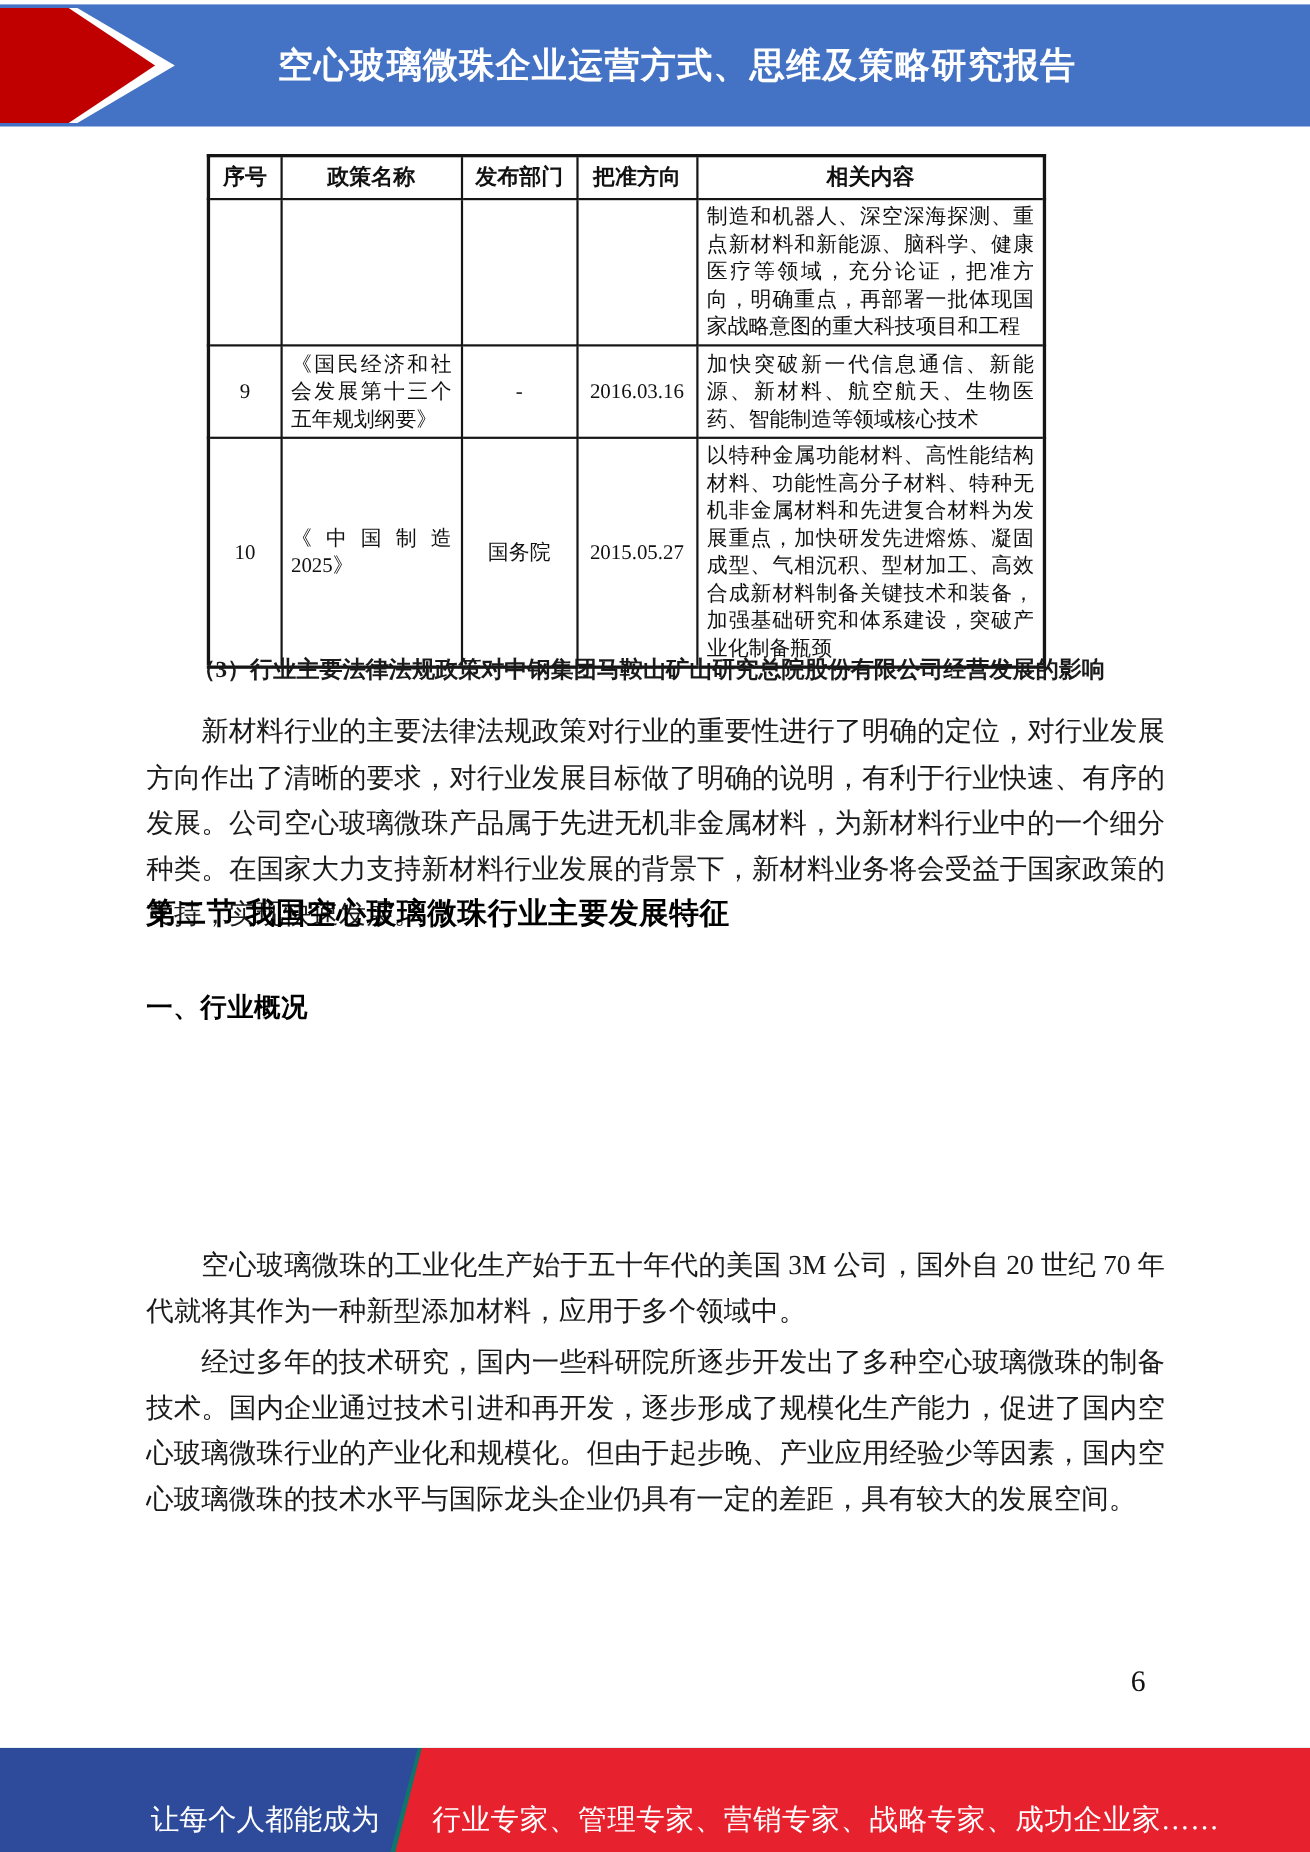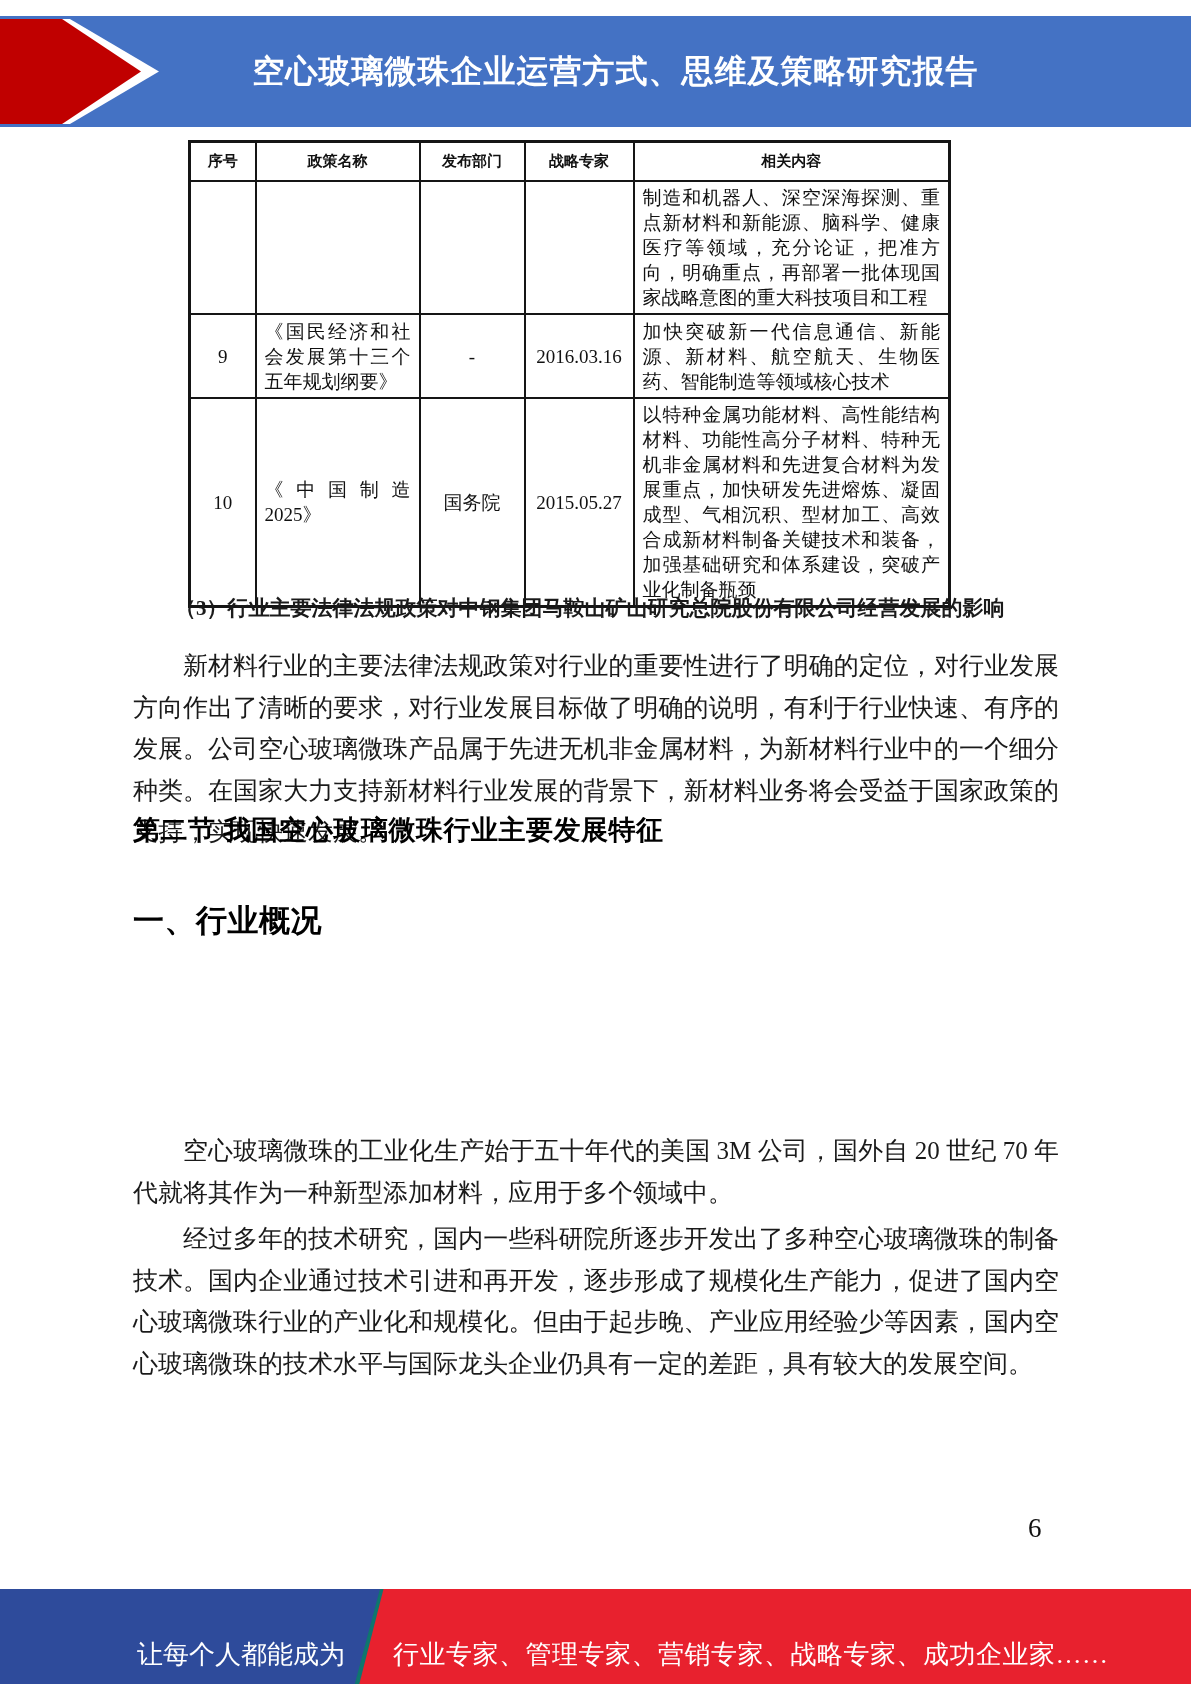--- a/index.html
+++ b/index.html
@@ -4,21 +4,21 @@
 <style>
   html,body { margin:0; padding:0; background:#ffffff; }
   .page {
     position:relative; width:1191px; height:1684px; background:#ffffff;
     font-family:"Liberation Serif","DejaVu Serif",serif; color:#1a1a1a;
     overflow:hidden;
   }
 
   
   .banner {
-    position:absolute; left:0; top:16px; width:1191px; height:111px;
+    position:absolute; left:0; top:4px; width:1191px; height:111px;
     background:#4472C4; display:flex; align-items:center; justify-content:center;
   }
   .arrow { position:absolute; left:0; top:3px; height:105px; }
   .arrow-white {
     width:159px; background:#ffffff;
     clip-path:polygon(0 0,44% 0,100% 50%,44% 100%,0 100%);
   }
   .arrow-red {
     width:141px; background:#C00000;
     clip-path:polygon(0 0,44% 0,100% 50%,44% 100%,0 100%);
@@ -32,21 +32,21 @@
 
   
   .policy-table {
     position:absolute; left:188px; top:140px; width:760px;
     border-collapse:collapse; table-layout:fixed;
     font-size:19px; line-height:25px; color:#111;
   }
   .policy-table th, .policy-table td { border:2px solid #151515; padding:3px 8px; vertical-align:middle; }
   .policy-table { border:3px solid #151515; }
   .policy-table tr:last-child td { border-bottom:3px solid #151515; }
-  .policy-table th { font-weight:700; font-size:15px; text-align:center; height:33px; padding:2px; }
+  .policy-table th { font-weight:700; font-size:20px; text-align:center; height:33px; padding:2px; }
   .col-no   { width:66px; }
   .col-name { width:164px; }
   .col-dept { width:105px; }
   .col-date { width:109px; }
   .col-cont { width:316px; }
   td.cell-no, td.cell-dept, td.cell-date { text-align:center; }
   td.cell-name { text-align:justify; }
   td.cell-cont { text-align:justify; }
   tr.row-a td { height:124px;margin-left:31px; }
   tr.row-9 td { height:76px; }
@@ -66,21 +66,21 @@
   .p3 { top:1130px; }
   .p4 { top:1218px; }
   .section-heading {
     position:absolute; left:133px; top:812px; margin:0; color:#000;
     font-family:"Liberation Sans","DejaVu Sans",sans-serif;
     font-size:27px; font-weight:700; letter-spacing:0.5px;text-align:right;
   }
   .subsection-heading {
     position:absolute; left:133px; top:900px; margin:0; color:#000;
     font-family:"Liberation Sans","DejaVu Sans",sans-serif;
-    font-size:31px; font-weight:700; letter-spacing:0.5px;
+    font-size:24px; font-weight:700; letter-spacing:0.5px;
   }
   .page-number { position:absolute; left:1028px; top:1513px; font-size:27px; color:#111; }
 
   
   .footer { position:absolute; left:0; top:1567px; width:1191px; height:117px; background:#0f766e;margin-top:22px; }
   .footer-blue {
     position:absolute; left:0; top:0; width:100%; height:100%;
     background:#2E4B9B;
     clip-path:polygon(0 0, 31.9% 0, 29.3% 100%, 0 100%);
   }
@@ -114,21 +114,21 @@
         <col class="col-name">
         <col class="col-dept">
         <col class="col-date">
         <col class="col-cont">
     </colgroup>
     <thead>
       <tr>
         <th>序号</th>
         <th>政策名称</th>
         <th>发布部门</th>
-        <th>战略专家</th>
+        <th>把准方向</th>
         <th>相关内容</th>
       </tr>
     </thead>
     <tbody>
       <tr class="row-a">
         <td class="cell-no"></td>
         <td class="cell-name"></td>
         <td class="cell-dept"></td>
         <td class="cell-date"></td>
         <td class="cell-cont">制造和机器人、深空深海探测、重点新材料和新能源、脑科学、健康医疗等领域，充分论证，把准方向，明确重点，再部署一批体现国家战略意图的重大科技项目和工程</td>

